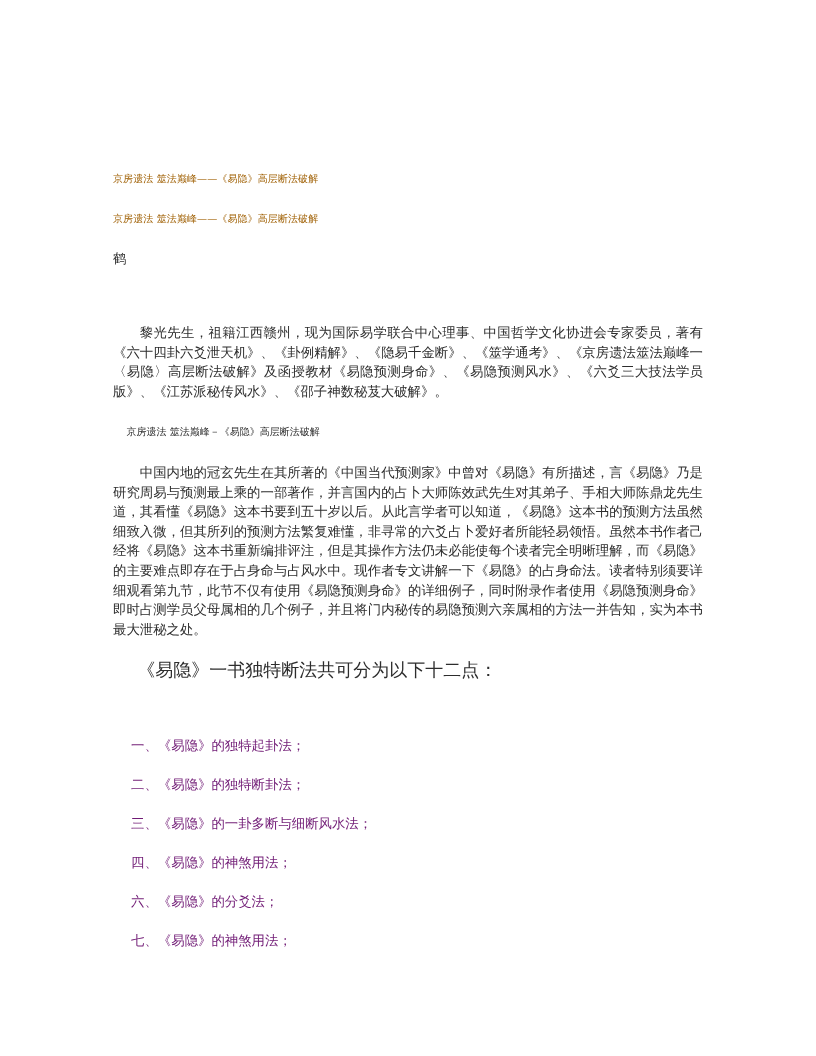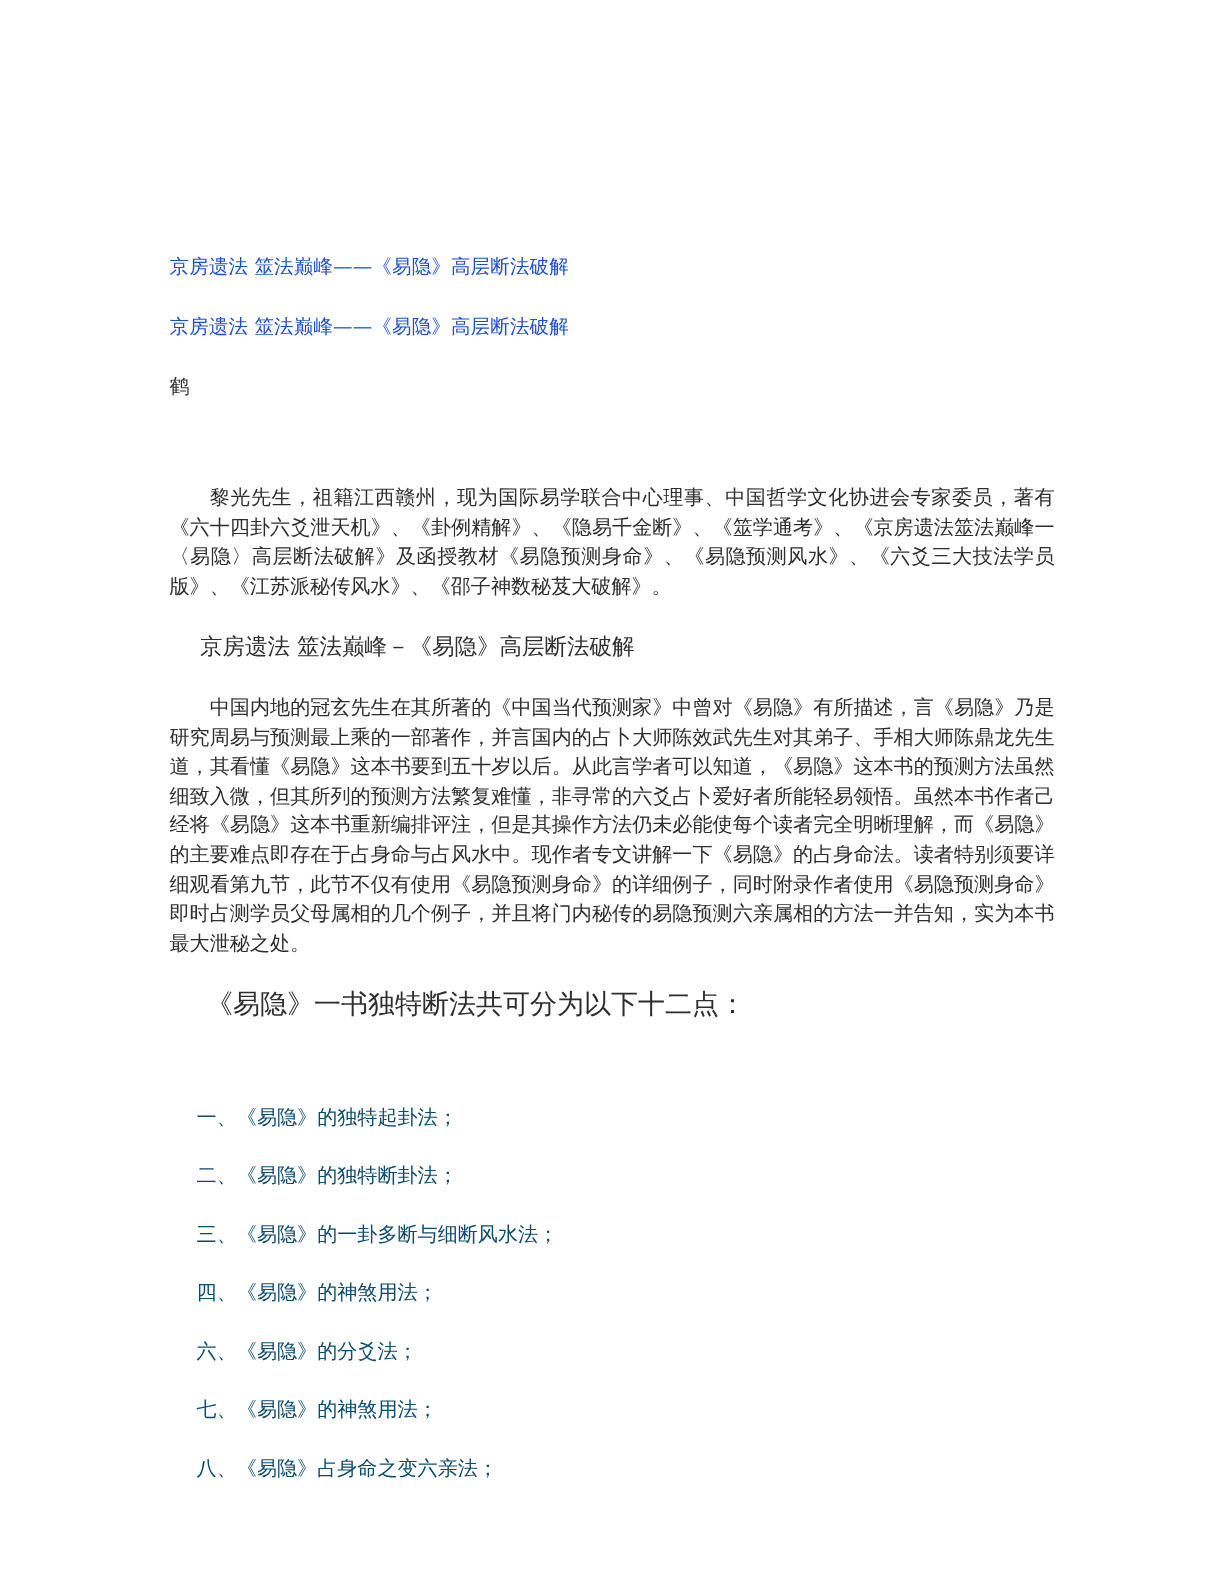--- a/index.html
+++ b/index.html
@@ -24,24 +24,24 @@
     box-sizing: border-box;
     padding: 170px 113px 0 113px;
   }
 
   .content {
     width: 590px;
   }
 
   
   .doc-title {
-    font-size: 13px;
+    font-size: 10px;
     line-height: 17px;
     letter-spacing: 0.1px;
-    color: #1d4ed8;
+    color: #a16207;
     margin: 0 0 23px 0;
     white-space: nowrap;
   }
 
   .byline {
     font-size: 13.2px;
     line-height: 17px;
     color: #2e2e2e;
     margin: 0 0 0 0;
     white-space: nowrap;
@@ -56,21 +56,21 @@
     line-height: 19.6px;
     text-align: justify;
     text-justify: inter-ideograph;
     text-indent: 2em;
     margin: 0;
     color: #2d2d2d;
     word-break: break-all;
   }
 
   .section-heading {
-    font-size: 15px;
+    font-size: 10px;
     line-height: 19.6px;
     text-indent: 1.35em;
     margin: 0;
     color: #2e2e2e;
     white-space: nowrap;
   }
 
   .intro-line {
     font-size: 18px;
     line-height: 19.6px;
@@ -82,21 +82,21 @@
   .list {
     list-style: none;
     margin: 0;
     padding: 0;
   }
   .list-item {
     font-size: 13.4px;
     line-height: 19.6px;
     text-indent: 1.35em;
     margin: 0 0 19.5px 0;
-    color: #0c4a6e;
+    color: #701a75;
     white-space: nowrap;
   }
   .list-item:last-child { margin-bottom: 0; }
 </style>
 </head>
 <body>
 
 <div class="page">
   <div class="content">
 
@@ -124,17 +124,16 @@
 
     <div class="spacer-lg"></div>
 
     <ul class="list">
       <li class="list-item">一、《易隐》的独特起卦法；</li>
       <li class="list-item">二、《易隐》的独特断卦法；</li>
       <li class="list-item">三、《易隐》的一卦多断与细断风水法；</li>
       <li class="list-item">四、《易隐》的神煞用法；</li>
       <li class="list-item">六、《易隐》的分爻法；</li>
       <li class="list-item">七、《易隐》的神煞用法；</li>
-      <li class="list-item">八、《易隐》占身命之变六亲法；</li>
     </ul>
 
   </div>
 </div>
 
 </body></html>

